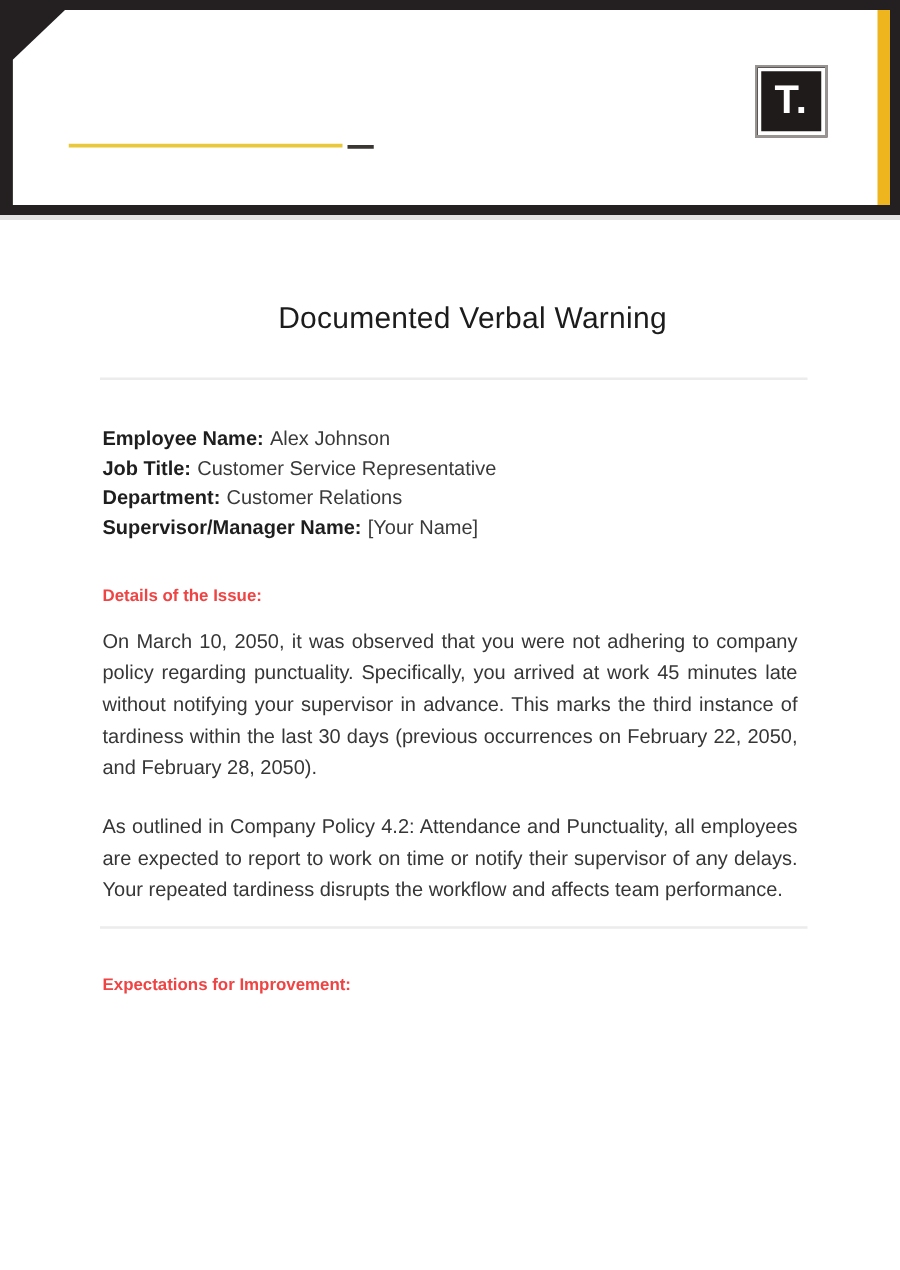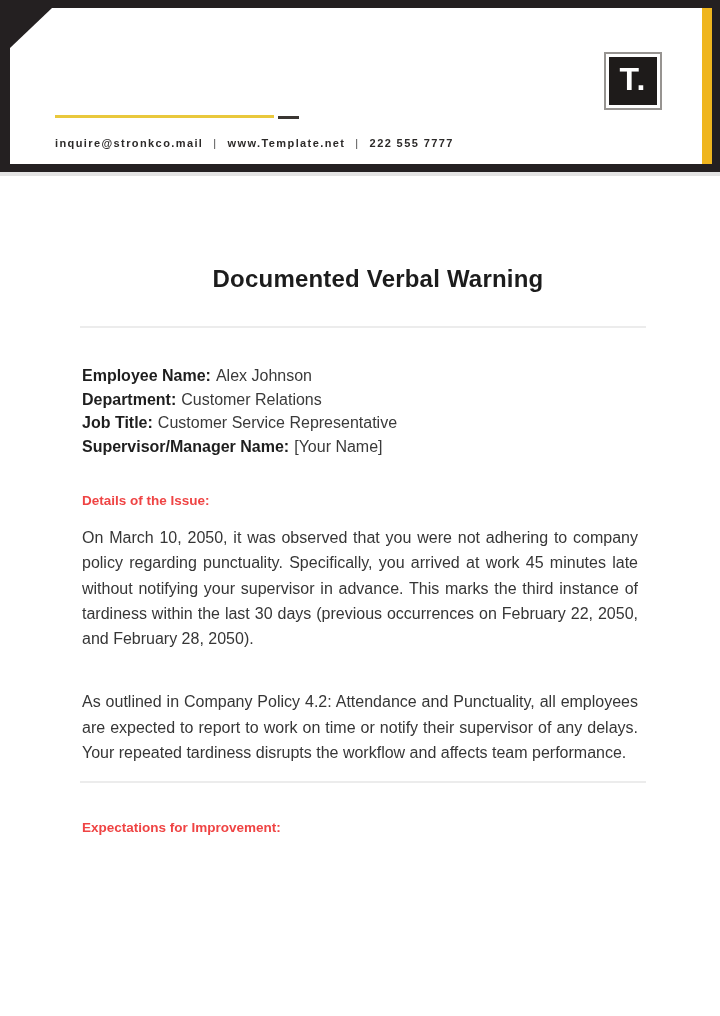--- a/index.html
+++ b/index.html
@@ -73,25 +73,25 @@
     white-space: nowrap;
   }
   .contact .sep {
     font-weight: 400;
     color: #4a4a4a;
     margin: 0 10px;
   }
 
   
   .doc-title {
-    margin-top: 90px;
+    margin-top: 66px;
     text-align: center;
     font-size: 24px;
     line-height: 26px;
-    font-weight: 700;
+    font-weight: 400;
     color: #1c1c1c;
     letter-spacing: 0.2px;
     padding-left: 36px;
   }
   .divider {
     height: 2px;
     background: #ececec;
     margin: 0 74px 0 80px;
   }
   .divider-1 { margin-top: 34px; }
@@ -111,54 +111,51 @@
     color: #ef4444;
   }
   .section-heading.second { margin-top: 36px; }
   .para {
     margin: 16px 82px 0 82px;
     font-size: 16px;
     line-height: 25.3px;
     color: #363636;
     text-align: justify;
   }
-  .para.second { margin-top: 38px; }
+  .para.second { margin-top: 22px; }
 </style>
 </head>
 <body>
 
 <div class="page">
 
   <div class="header">
     <div class="header-card">
       <div class="accent-stripe"></div>
       <div class="logo">
         <span>T.</span>
       </div>
       <div class="accent-line"></div>
       <div class="accent-dash"></div>
-      <div class="contact">
-        <span>inquire@stronkco.mail</span><span class="sep">|</span><span>www.Template.net</span><span class="sep">|</span><span>222 555 7777</span>
-      </div>
     </div>
   </div>
 
   <div class="doc-title">Documented Verbal Warning</div>
 
   <div class="divider divider-1"></div>
 
   <div class="fields">
     <div class="field-row">
       <span class="field-label">Employee Name:</span><span class="field-value">Alex Johnson</span>
     </div>
     <div class="field-row">
-      <span class="field-label">Department:</span><span class="field-value">Customer Relations</span>
+      <span class="field-label">Job Title:</span><span class="field-value">Customer Service Representative</span>
     </div>
     <div class="field-row">
-      <span class="field-label">Job Title:</span><span class="field-value">Customer Service Representative</span>
+      <span class="field-label">Department:</span><span class="field-value">Customer Relations</span>
     </div>
     <div class="field-row">
       <span class="field-label">Supervisor/Manager Name:</span><span class="field-value">[Your Name]</span>
     </div>
   </div>
 
   <div class="section-heading">Details of the Issue:</div>
 
   <div class="para">On March 10, 2050, it was observed that you were not adhering to company policy regarding punctuality. Specifically, you arrived at work 45 minutes late without notifying your supervisor in advance. This marks the third instance of tardiness within the last 30 days (previous occurrences on February 22, 2050, and February 28, 2050).</div>
 

